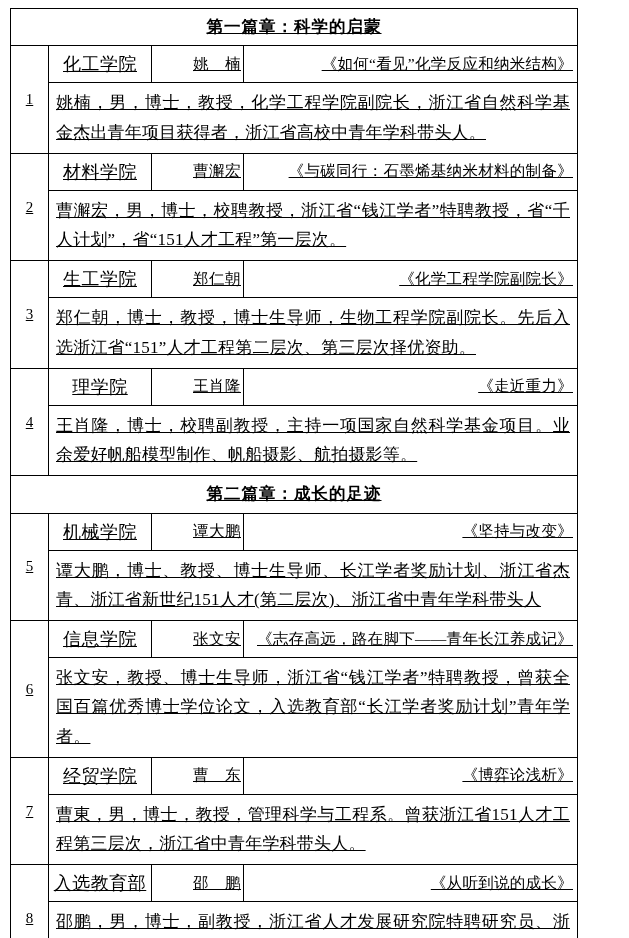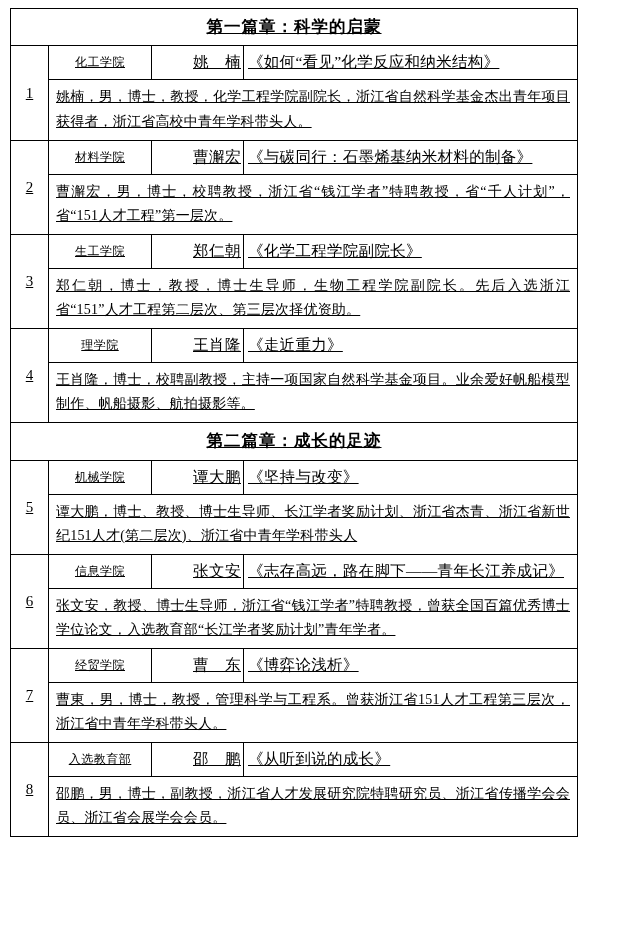--- a/index.html
+++ b/index.html
@@ -39,41 +39,41 @@
     padding: 7px 0 8px 0 !important;
     line-height: 1.3;
   }
   .idx {
     text-align: center;
     font-size: 15px;
     width: 38px;
   }
   .college {
     text-align: center;
-    font-size: 12px;
+    font-size: 18px;
     padding: 6px 2px !important;
     width: 103px;
     letter-spacing: 0.5px;
     margin-left: 7px;
   }
   .person {
     text-align: right;
     font-size: 15.5px;
     padding: 6px 2px !important;
     width: 92px;
     letter-spacing: 0.5px;
   }
   .topic {
-    text-align: left;
+    text-align: right;
     font-size: 15.5px;
     padding: 6px 4px !important;
     letter-spacing: 0.3px;
   }
   .bio {
-    font-size: 14px;
+    font-size: 17px;
     line-height: 1.72;
     padding: 5px 7px 6px 7px !important;
     text-align: justify;
     text-justify: inter-ideograph;
     letter-spacing: 0.2px;
   }
 </style>
 </head>
 <body>
 

